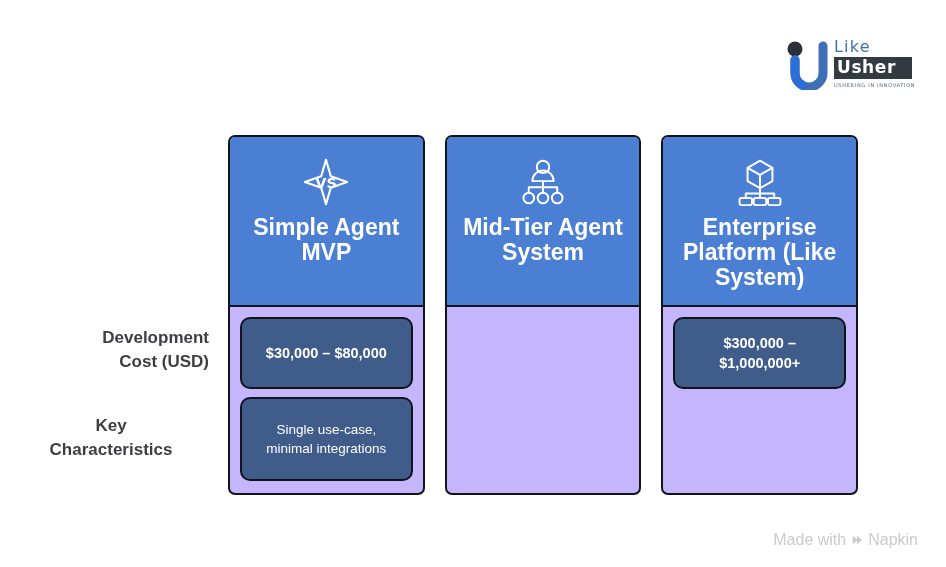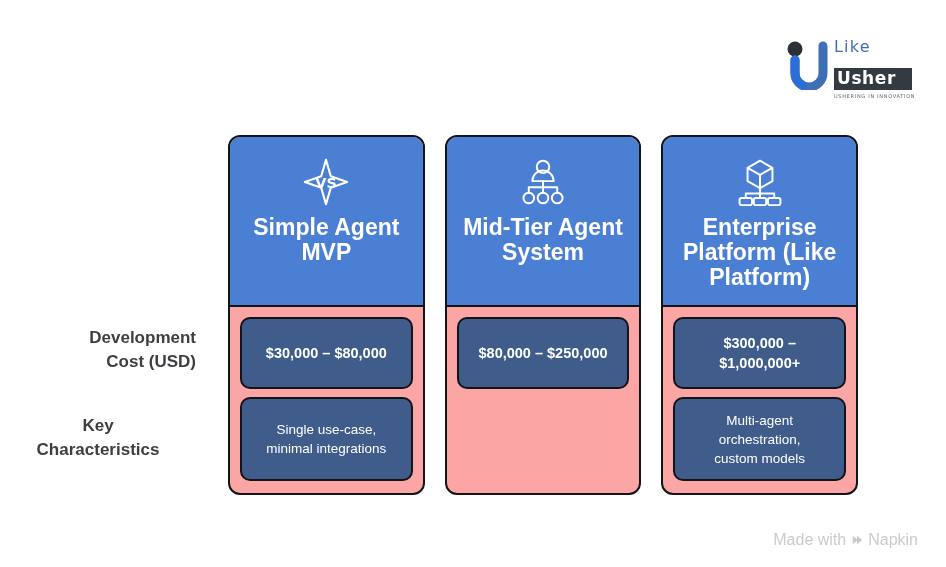--- a/index.html
+++ b/index.html
@@ -46,21 +46,21 @@
     font-family: "DejaVu Sans", sans-serif;
   }
   .logo-usher {
     background: #333a42;
     color: #ffffff;
     font-size: 17px;
     font-weight: 700;
     letter-spacing: 0.6px;
     line-height: 19px;
     padding: 1px 3px 2px 3px;
-    margin-top: 13px;
+    margin-top: 2px;
     font-family: "DejaVu Sans", sans-serif;
   }
   .logo-tag {
     font-size: 5px;
     letter-spacing: 0.7px;
     color: #5a6675;
     line-height: 8px;
     margin-top: 2px;
     white-space: nowrap;
     font-family: "DejaVu Sans", sans-serif;
@@ -76,39 +76,40 @@
     font-size: 17px;
     font-weight: 700;
     line-height: 24px;
   }
   .labels-col {
     position: absolute;
     left: 0;
     top: 0;
     width: 196px;
     height: 567px;
+    padding-left: 13px;
   }
   #label-cost  { top: 326px; }
   #label-chars { top: 414px; text-align: center; }
 
   
   .columns {
     position: absolute;
     left: 228px;
     top: 135px;
     width: 630px;
     height: 360px;
     display: flex;
     gap: 20px;
   }
   .column {
     flex: 1 1 0;
-    background: #fca5a5;
+    background: #c4b5fd;
     border: 2.5px solid #111418;
-    border-radius: 12px;
+    border-radius: 7px;
     display: flex;
     flex-direction: column;
     overflow: hidden;
     box-sizing: border-box;
   }
   .col-header {
     background: #4a7fd4;
     border-bottom: 2.5px solid #111418;
     height: 170px;
     display: flex;
@@ -251,59 +252,46 @@
           <circle cx="27" cy="45" r="6" fill="none" stroke="#ffffff" stroke-width="2.2"></circle>
           <circle cx="43" cy="45" r="6" fill="none" stroke="#ffffff" stroke-width="2.2"></circle>
         </svg>
       </div>
       <div class="col-title">
         <div>Mid-Tier Agent</div>
         <div>System</div>
       </div>
     </div>
     <div class="col-body">
-      <div class="cell cell-cost">
-        <div>
-          <div>$80,000 – $250,000</div>
-          <div></div>
-        </div>
-      </div>
     </div>
   </div>
 
   <div class="column">
     <div class="col-header">
       <div class="col-icon">
         <svg viewBox="0 0 54 54" width="48" height="48">
           <path d="M27 3 L41 11 L41 26 L27 34 L13 26 L13 11 Z" fill="none" stroke="#ffffff" stroke-width="2.2" stroke-linejoin="round"></path>
           <path d="M13 11 L27 19 L41 11 M27 19 L27 34" fill="none" stroke="#ffffff" stroke-width="2.2" stroke-linejoin="round"></path>
           <path d="M27 34 L27 40 M11 40 L43 40 M11 40 L11 45 M27 40 L27 45 M43 40 L43 45" stroke="#ffffff" stroke-width="2.2" fill="none" stroke-linecap="round"></path>
           <rect x="4" y="45" width="14" height="8" rx="2" fill="none" stroke="#ffffff" stroke-width="2.2"></rect>
           <rect x="20" y="45" width="14" height="8" rx="2" fill="none" stroke="#ffffff" stroke-width="2.2"></rect>
           <rect x="36" y="45" width="14" height="8" rx="2" fill="none" stroke="#ffffff" stroke-width="2.2"></rect>
         </svg>
       </div>
       <div class="col-title">
         <div>Enterprise</div>
         <div>Platform (Like</div>
-        <div>Platform)</div>
+        <div>System)</div>
       </div>
     </div>
     <div class="col-body">
       <div class="cell cell-cost">
         <div>
           <div>$300,000 –</div>
           <div>$1,000,000+</div>
-        </div>
-      </div>
-      <div class="cell cell-char">
-        <div>
-          <div>Multi-agent</div>
-          <div>orchestration,</div>
-          <div>custom models</div>
         </div>
       </div>
     </div>
   </div>
 
 </div>
 
 <div class="footer">
   <span>Made with</span>
   <span class="napkin-glyph">

